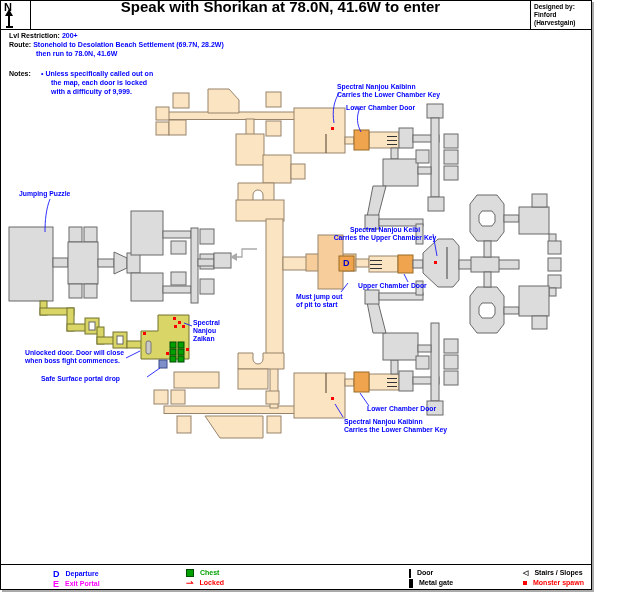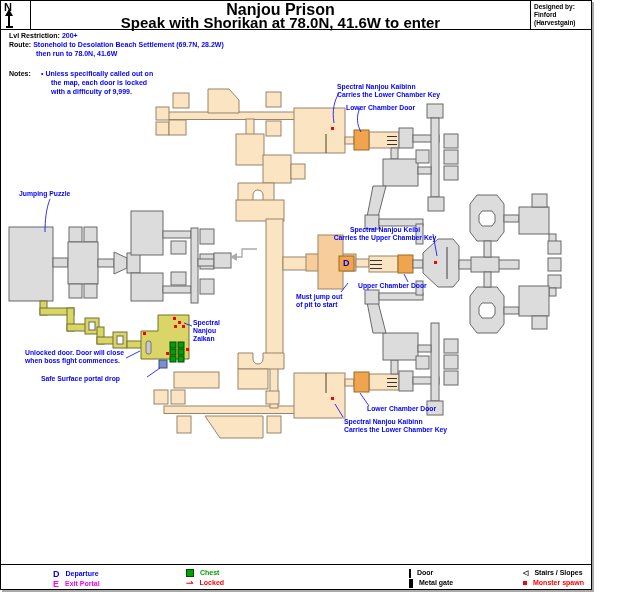--- a/index.html
+++ b/index.html
@@ -53,21 +53,20 @@
   <div class="hdr">
     <div class="compass">
       <span class="n">N</span>
       <svg width="29" height="28" viewBox="0 0 29 28">
         <line x1="8" y1="13" x2="8" y2="25" stroke="#000" stroke-width="2"></line>
         <polygon points="8,8 4,15 12,15" fill="#000"></polygon>
         <rect x="5" y="25" width="7" height="2" fill="#000"></rect>
       </svg>
     </div>
     <div class="titlebox">
-      <div class="title">Nanjou Prison</div>
       <div class="subtitle">Speak with Shorikan at 78.0N, 41.6W to enter</div>
     </div>
     <div class="designed">
       <div>Designed by:</div>
       <div>Finford</div>
       <div>(Harvestgain)</div>
     </div>
   </div>
 
   <div class="info">

